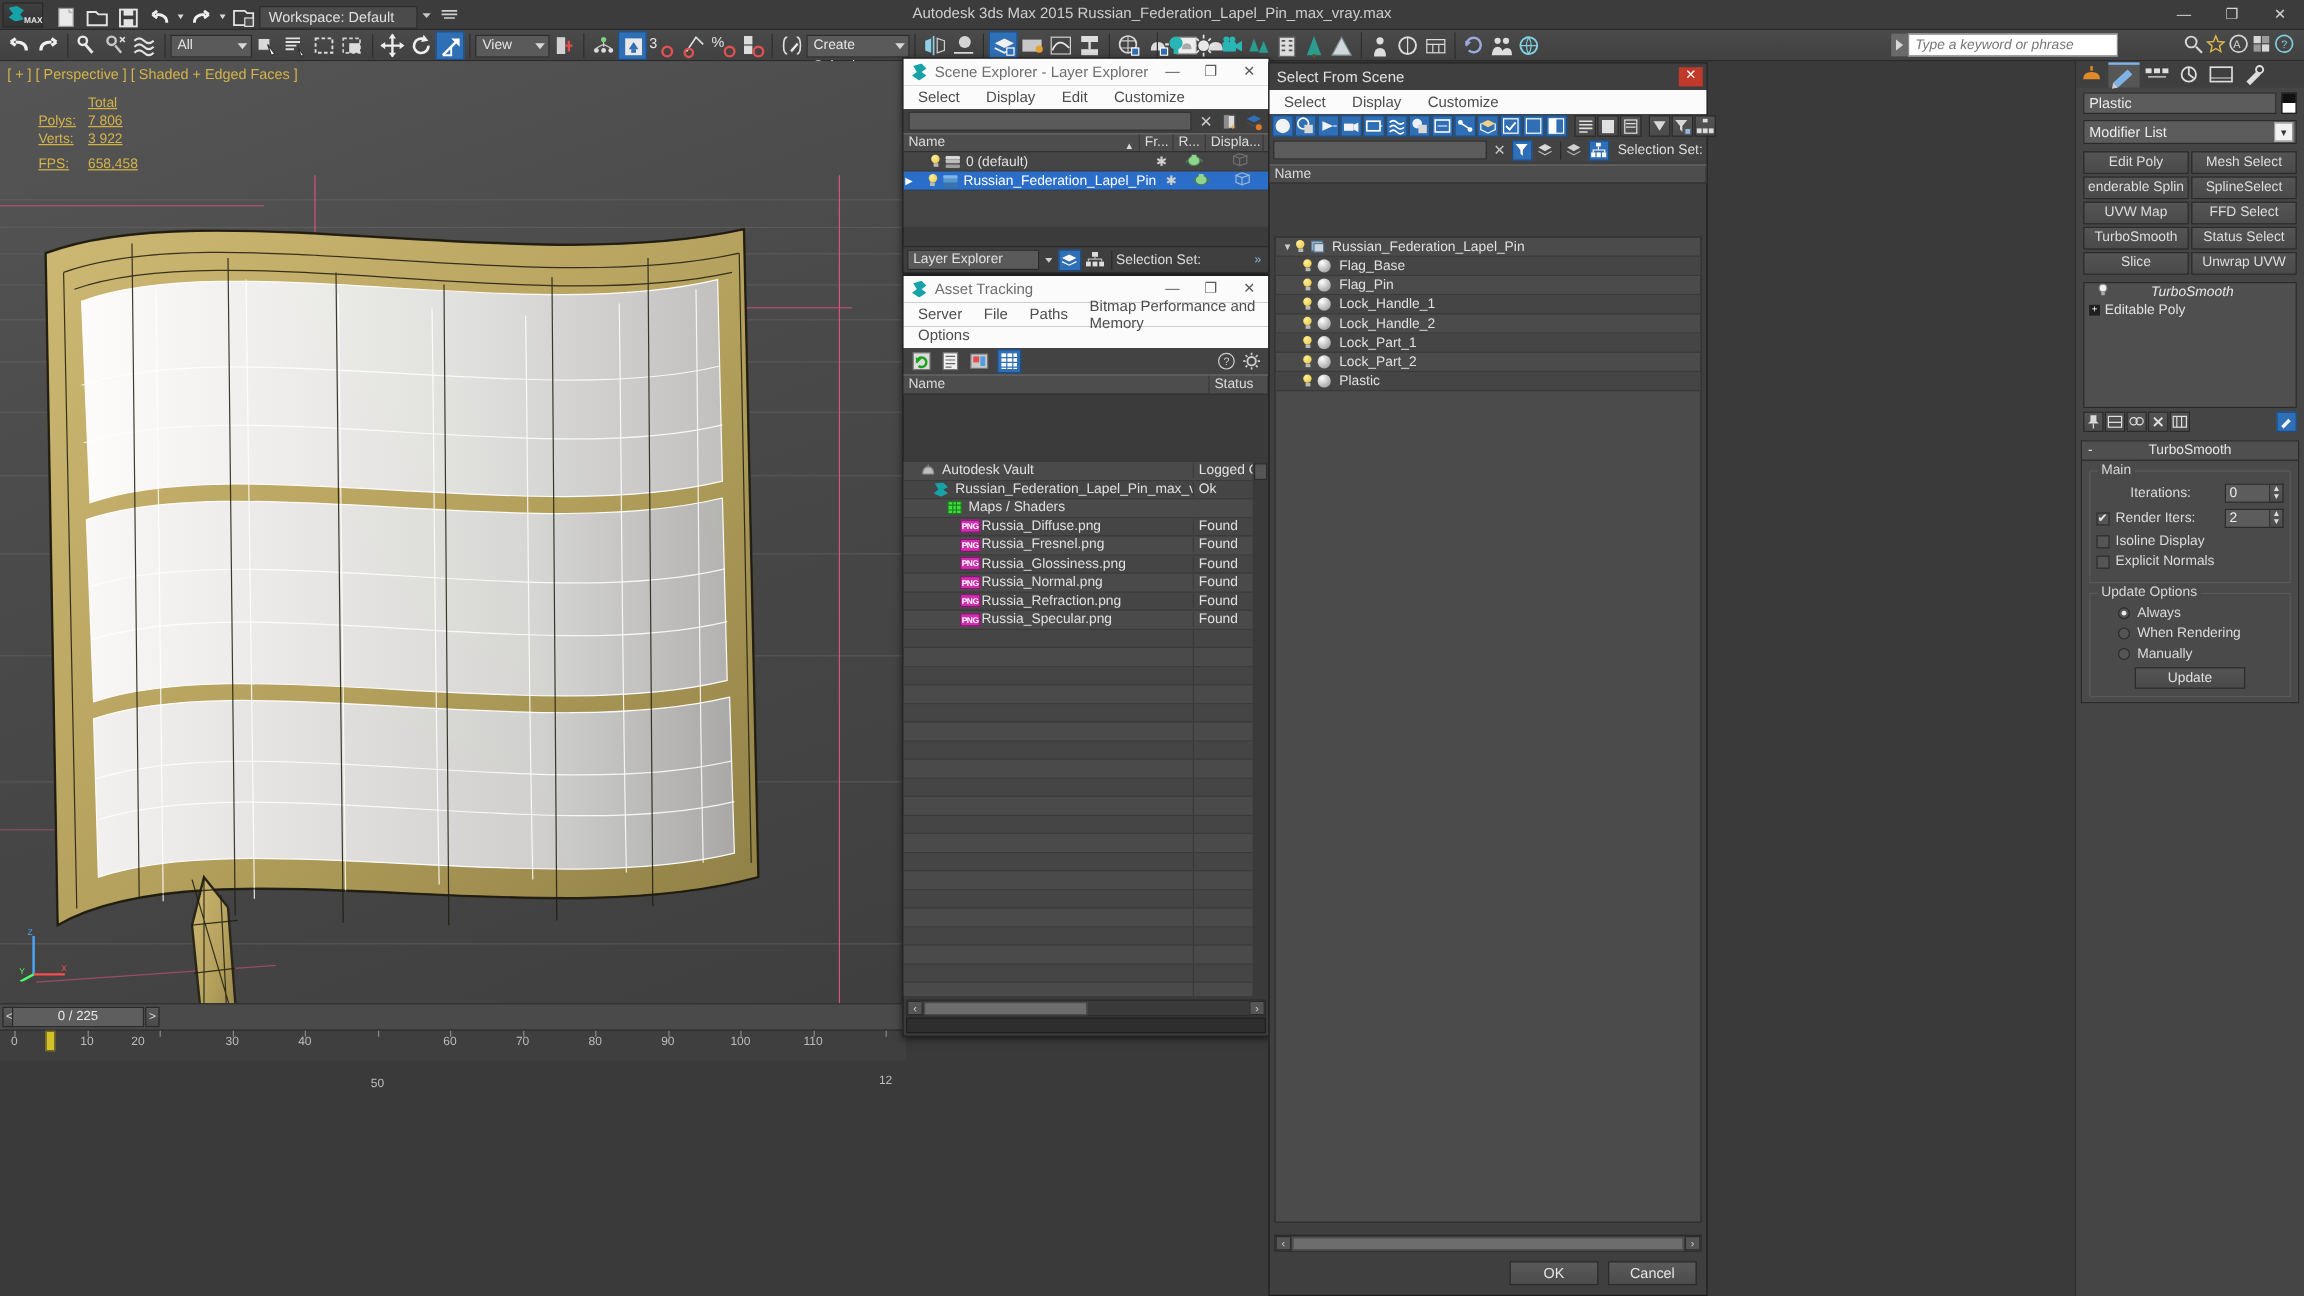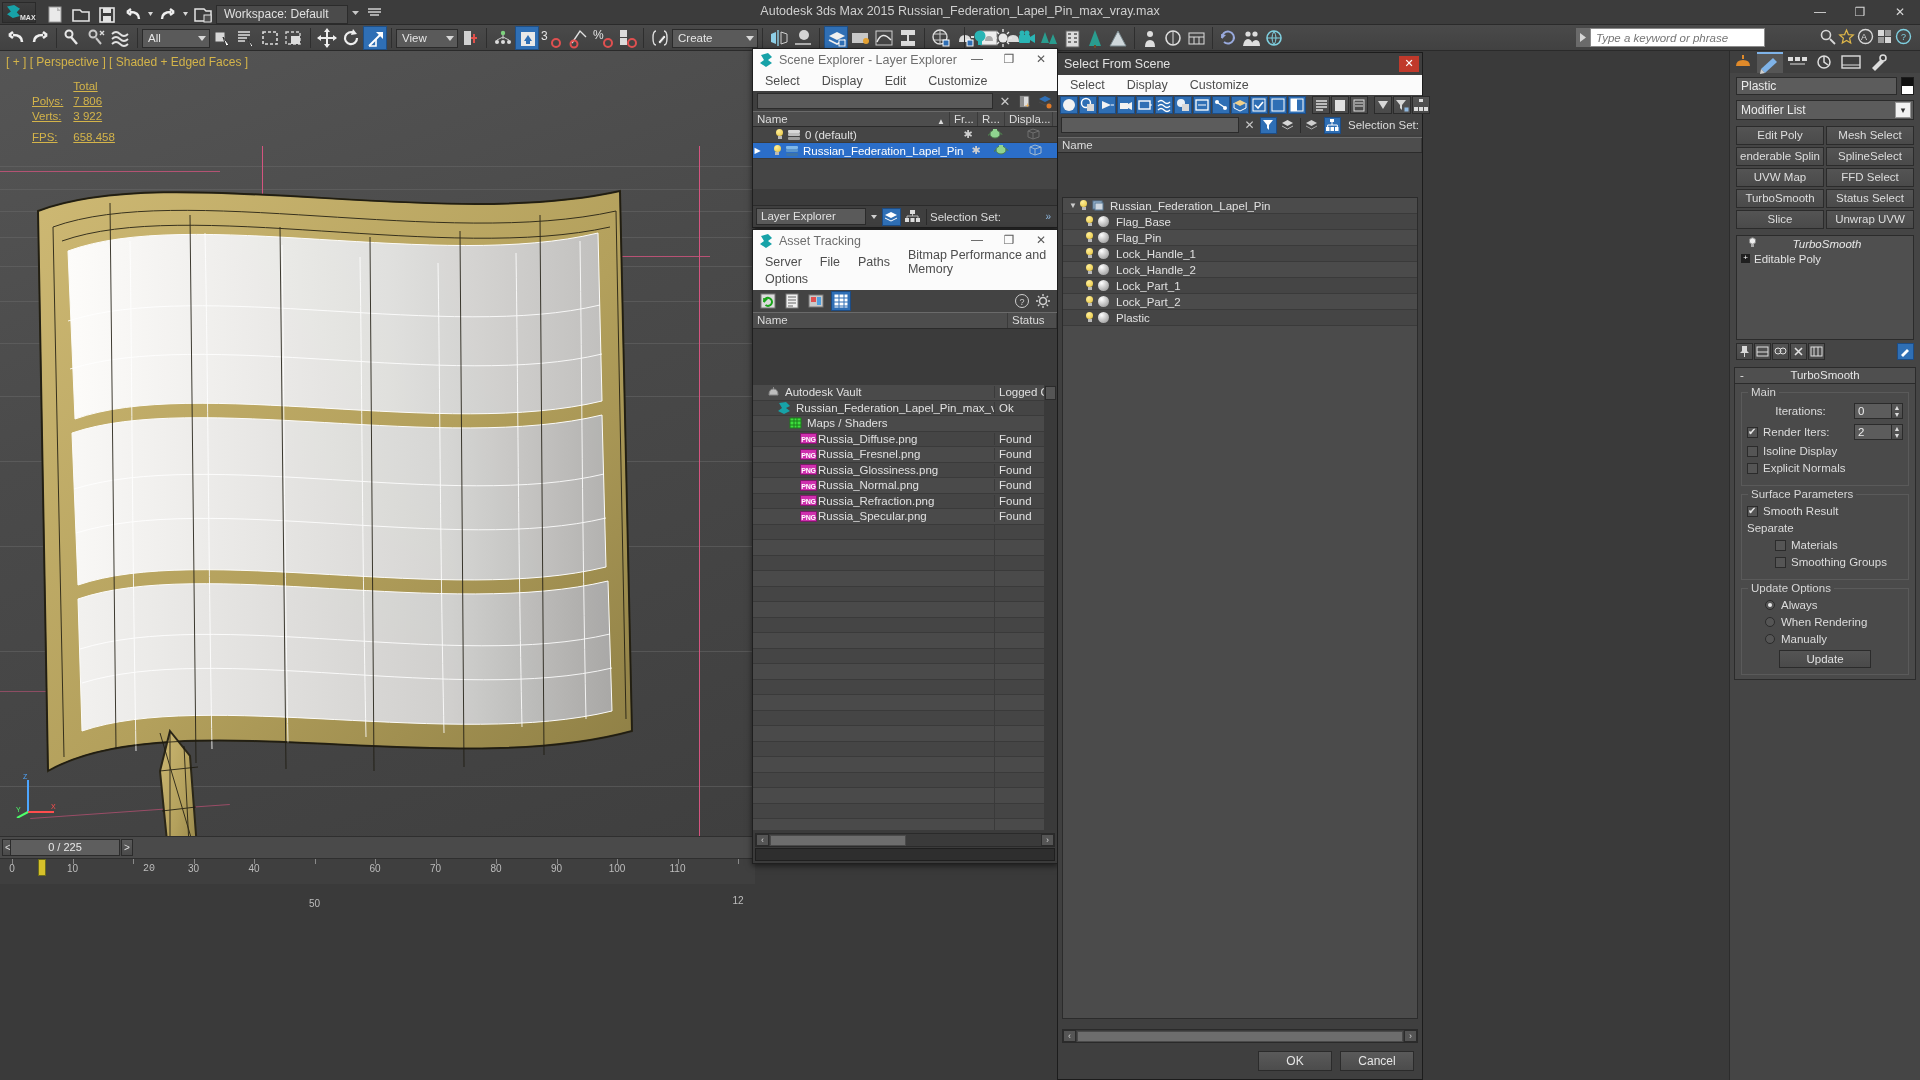--- a/index.html
+++ b/index.html
@@ -674,21 +674,21 @@
   <div id="tsR" class="abs btn" style="line-height:15px;font-size:10px;">&gt;</div>
 
   <div id="trackbar" class="abs">
     <div id="tbslider"></div>
     <div id="ticks">
         <div class="tick" style="left: 12px;"></div>
         <div class="ticklbl" style="left: 12px;">0</div>
         <div class="tick" style="left: 72.5px;"></div>
         <div class="ticklbl" style="left: 72.5px;">10</div>
         <div class="tick" style="left: 133px;"></div>
-        <div class="ticklbl" style="left: 149px; font-family: Liberation Mono, monospace;">20</div>
+        <div class="ticklbl" style="left: 115px;">20</div>
         <div class="tick" style="left: 193.5px;"></div>
         <div class="ticklbl" style="left: 193.5px;">30</div>
         <div class="tick" style="left: 254px;"></div>
         <div class="ticklbl" style="left: 254px;">40</div>
         <div class="tick" style="left: 314.5px;"></div>
         <div class="ticklbl" style="left: 314.5px; margin-top: 35px;">50</div>
         <div class="tick" style="left: 375px;"></div>
         <div class="ticklbl" style="left: 375px;">60</div>
         <div class="tick" style="left: 435.5px;"></div>
         <div class="ticklbl" style="left: 435.5px;">70</div>
@@ -1449,40 +1449,20 @@
             <div class="pline">
               <div class="chk"></div>
               <span>Isoline Display</span>
             </div>
             <div class="pline">
               <div class="chk"></div>
               <span>Explicit Normals</span>
             </div>
           </div>
           <div class="grp">
-            <div class="glbl">Surface Parameters</div>
-            <div class="pline">
-              <div class="chk on"></div>
-              <span>Smooth Result</span>
-            </div>
-            <div class="pline">
-              <span>Separate</span>
-            </div>
-            <div class="pline">
-              <div style="width: 28px;"></div>
-              <div class="chk"></div>
-              <span>Materials</span>
-            </div>
-            <div class="pline">
-              <div style="width: 28px;"></div>
-              <div class="chk"></div>
-              <span>Smoothing Groups</span>
-            </div>
-          </div>
-          <div class="grp">
             <div class="glbl">Update Options</div>
             <div class="pline">
               <div style="width: 18px;"></div>
               <div class="rad on"></div>
               <span>Always</span>
             </div>
             <div class="pline">
               <div style="width: 18px;"></div>
               <div class="rad"></div>
               <span>When Rendering</span>

